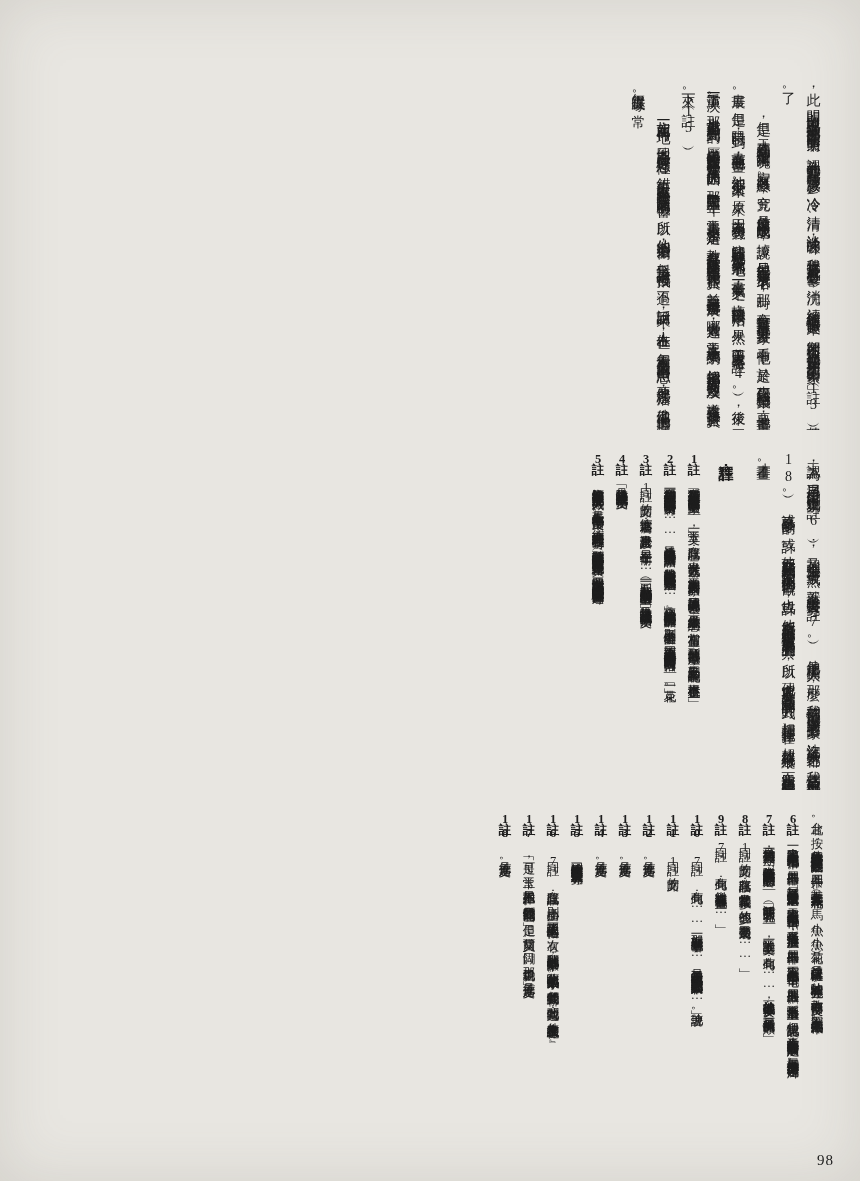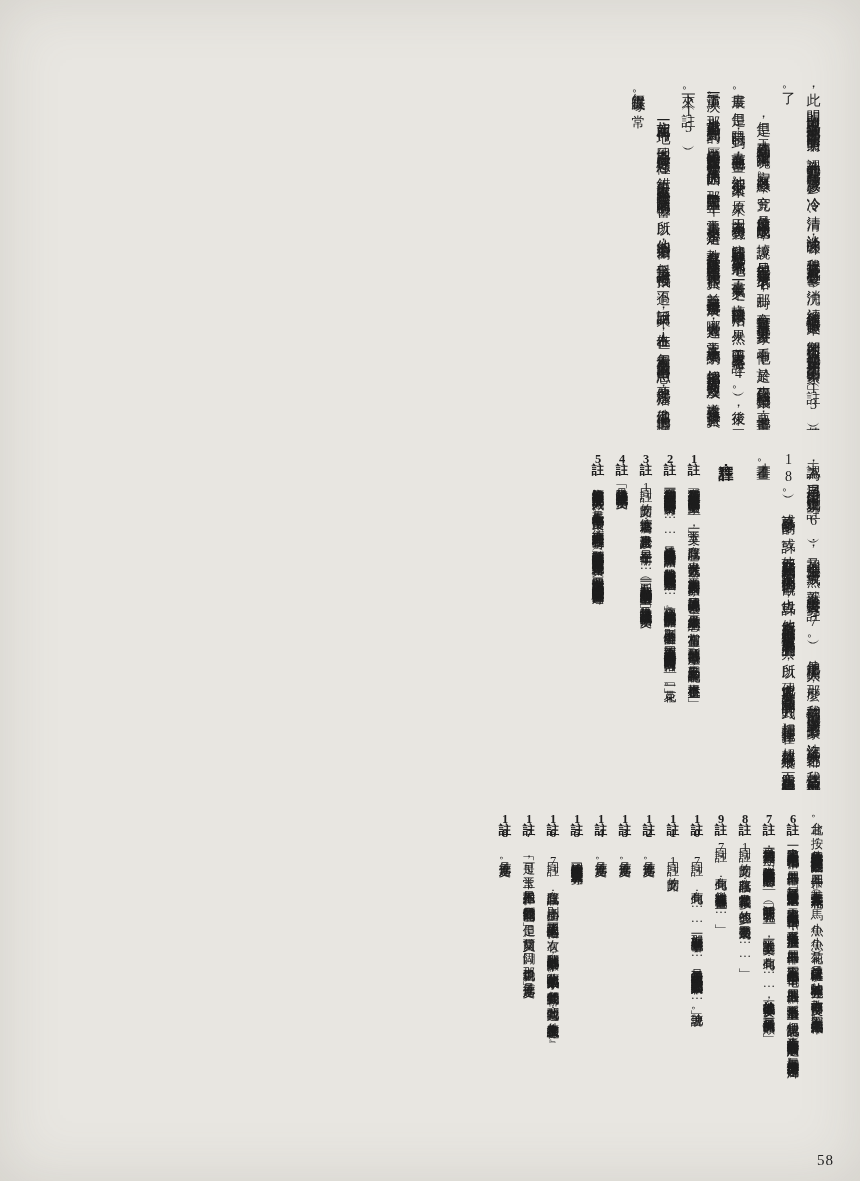--- a/index.html
+++ b/index.html
@@ -164,15 +164,15 @@
       <span class="note-label">註16</span><span class="note-text">同註7。有此段話：「一則小插曲，正說明了常玉的性格。有一次，我請他到巴黎近郊的家中，吃北非阿拉伯式的小米飯。餐後我們閒聊，他向我問道：『為什麼您夫人不工作呢？』</span>
     </div>
     <div class="note">
       <span class="note-label">註17</span><span class="note-text">「可是，常玉，如果她不工作，我們僅能餬口而已。」「但是，艾爾貝，餬口，那也就夠了。」見席德進文。</span>
     </div>
     <div class="note">
       <span class="note-label">註18</span><span class="note-text">見席德進文。</span>
     </div>
   </section>
 
-  <div class="page-number">58</div>
+  <div class="page-number">98</div>
 
 </div>
 
 </body></html>

